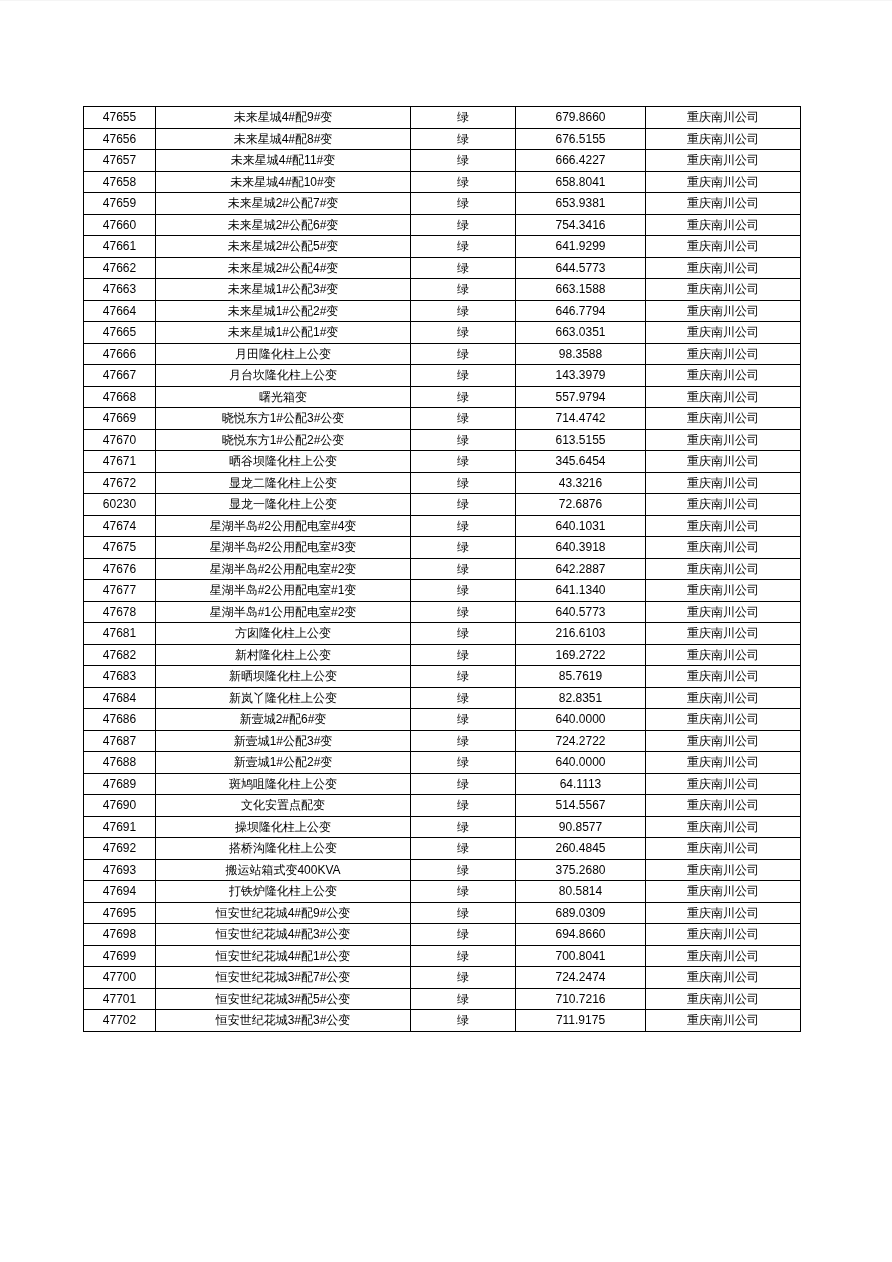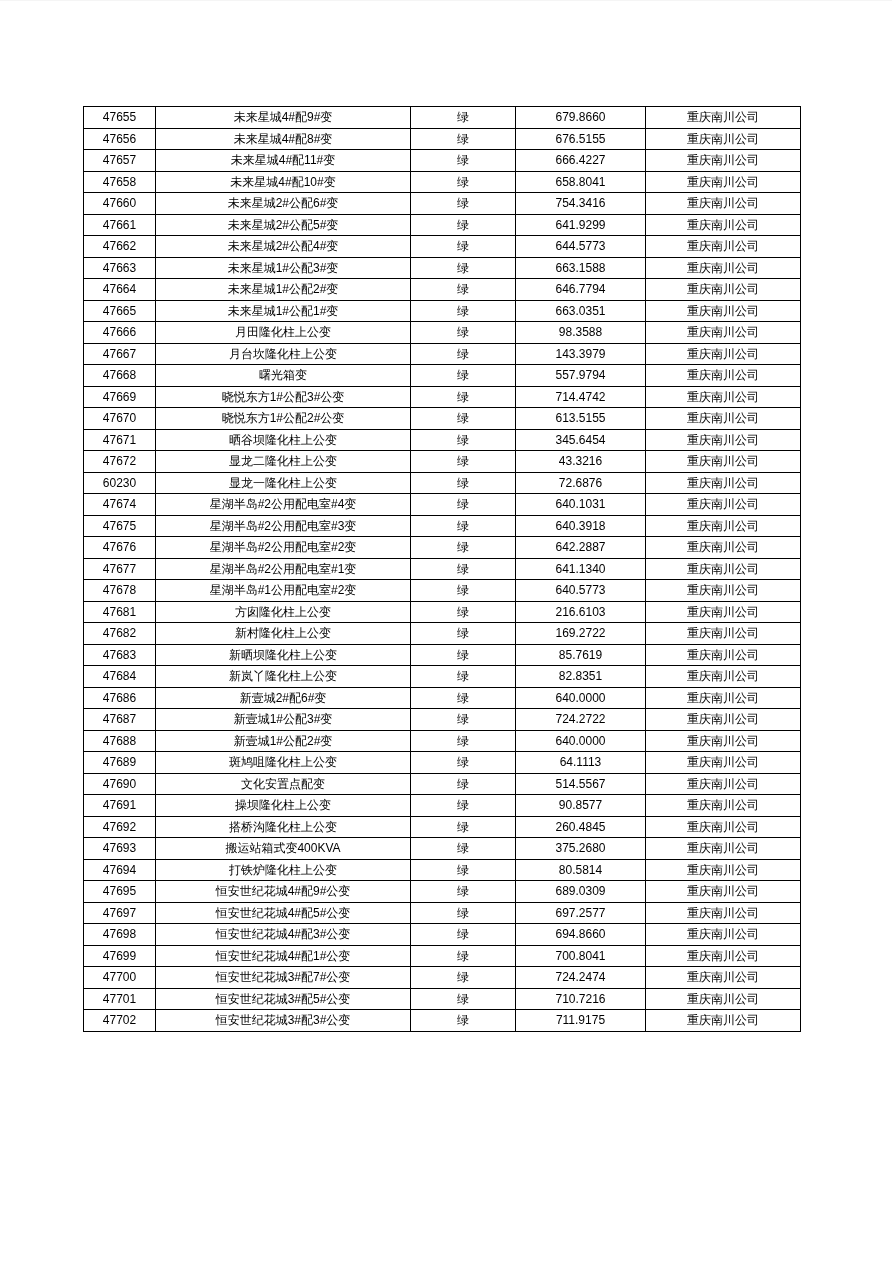--- a/index.html
+++ b/index.html
@@ -77,20 +77,27 @@
           <td>重庆南川公司</td>
         </tr>
         <tr>
           <td>47658</td>
           <td>未来星城4#配10#变</td>
           <td>绿</td>
           <td>658.8041</td>
           <td>重庆南川公司</td>
         </tr>
         <tr>
+          <td>47659</td>
+          <td>未来星城2#公配7#变</td>
+          <td>绿</td>
+          <td>653.9381</td>
+          <td>重庆南川公司</td>
+        </tr>
+        <tr>
           <td>47660</td>
           <td>未来星城2#公配6#变</td>
           <td>绿</td>
           <td>754.3416</td>
           <td>重庆南川公司</td>
         </tr>
         <tr>
           <td>47661</td>
           <td>未来星城2#公配5#变</td>
           <td>绿</td>
@@ -305,27 +312,20 @@
           <td>打铁炉隆化柱上公变</td>
           <td>绿</td>
           <td>80.5814</td>
           <td>重庆南川公司</td>
         </tr>
         <tr>
           <td>47695</td>
           <td>恒安世纪花城4#配9#公变</td>
           <td>绿</td>
           <td>689.0309</td>
-          <td>重庆南川公司</td>
-        </tr>
-        <tr>
-          <td>47697</td>
-          <td>恒安世纪花城4#配5#公变</td>
-          <td>绿</td>
-          <td>697.2577</td>
           <td>重庆南川公司</td>
         </tr>
         <tr>
           <td>47698</td>
           <td>恒安世纪花城4#配3#公变</td>
           <td>绿</td>
           <td>694.8660</td>
           <td>重庆南川公司</td>
         </tr>
         <tr>

